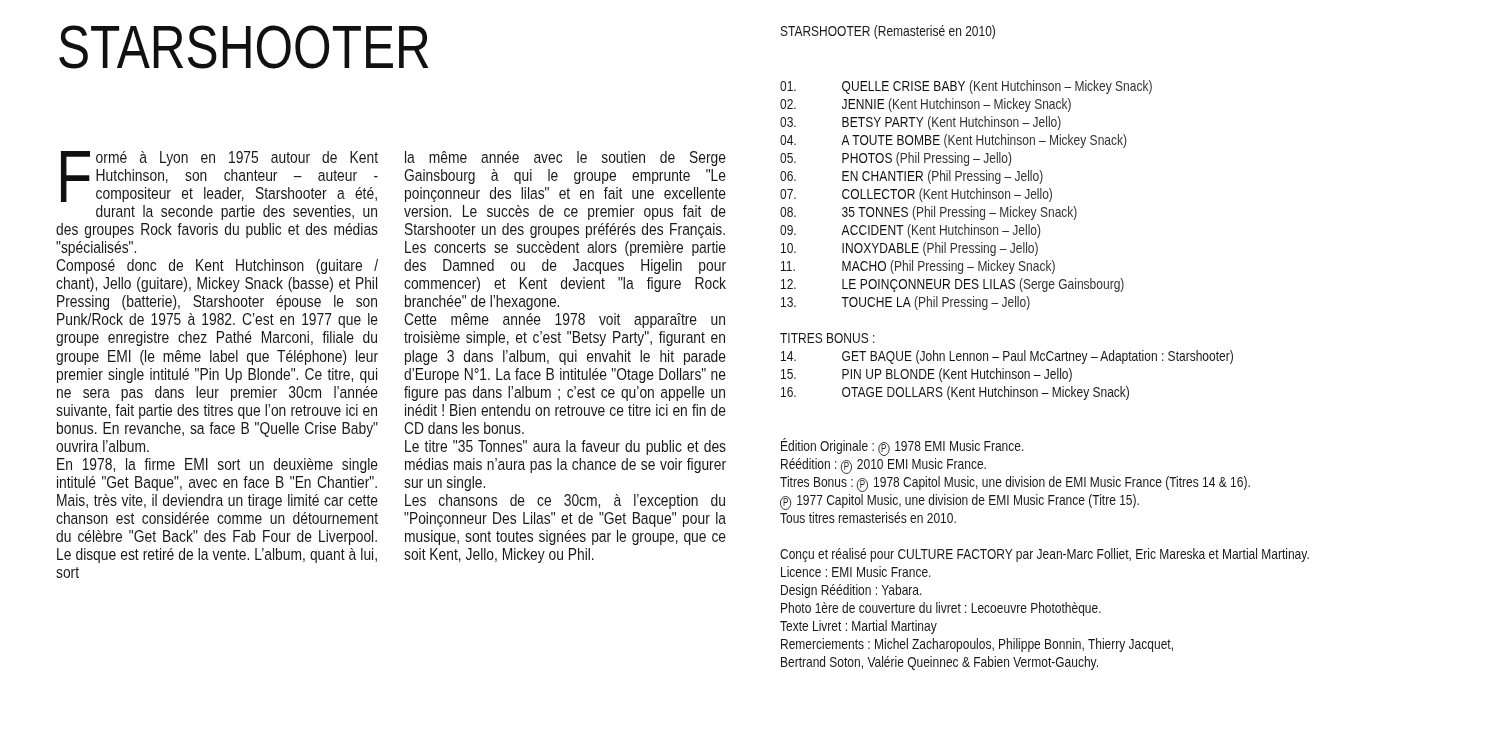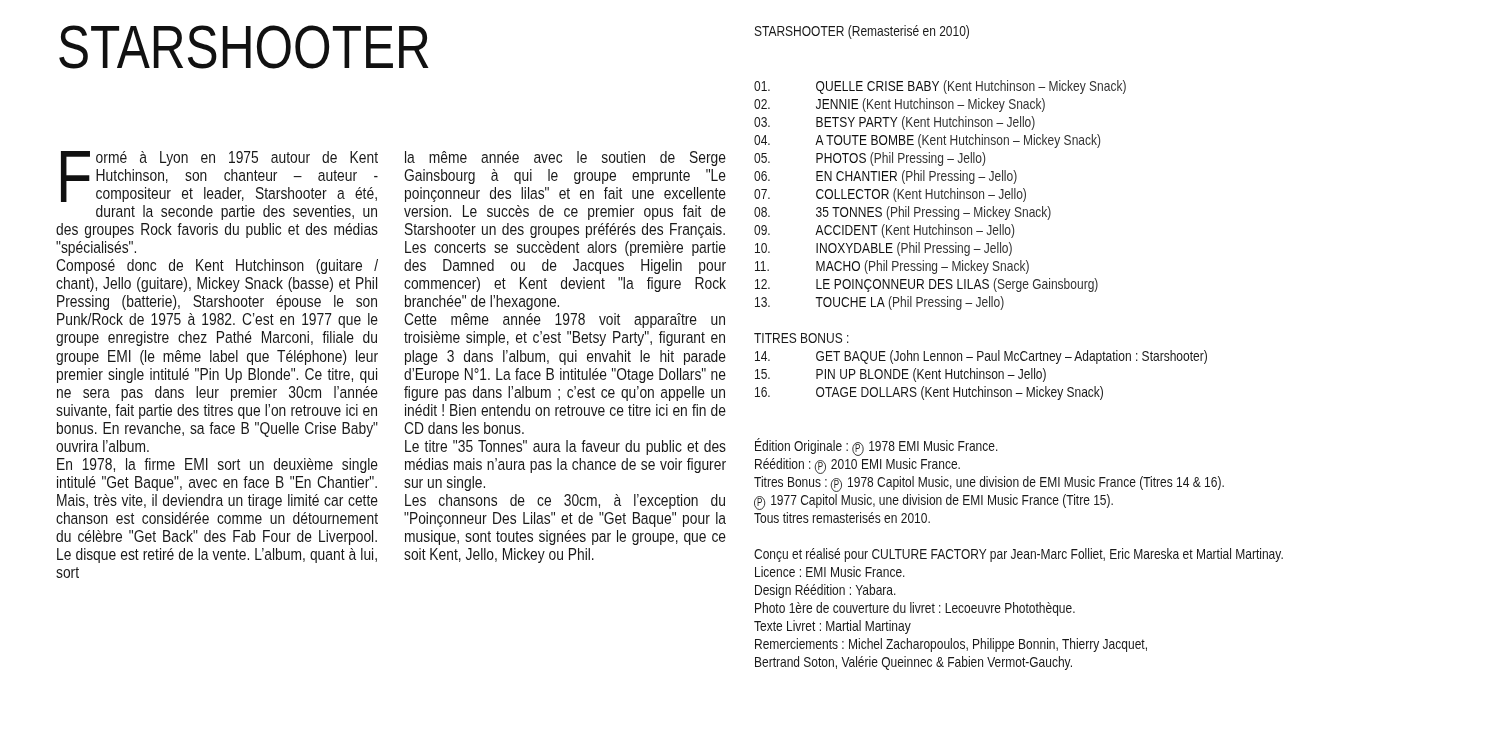--- a/index.html
+++ b/index.html
@@ -6,21 +6,21 @@
     html, body {
       width: 1500px; height: 750px; background: #ffffff; overflow: hidden;
     }
     body {
       position: relative;
       color: #1a1a1a;
       font-family: "Liberation Sans", sans-serif;
     }
     .page { position: absolute; top: 0; height: 750px; }
     .page-left { left: 16px; width: 750px; }
-    .page-right { left: 714px; width: 750px; }
+    .page-right { left: 740px; width: 750px; }
 
     .title {
       position: absolute;
       left: 41px; top: 14px;
       font-size: 62px;
       line-height: 66px;
       font-weight: 400;
       letter-spacing: 0px;
       color: #111;
       white-space: nowrap;

